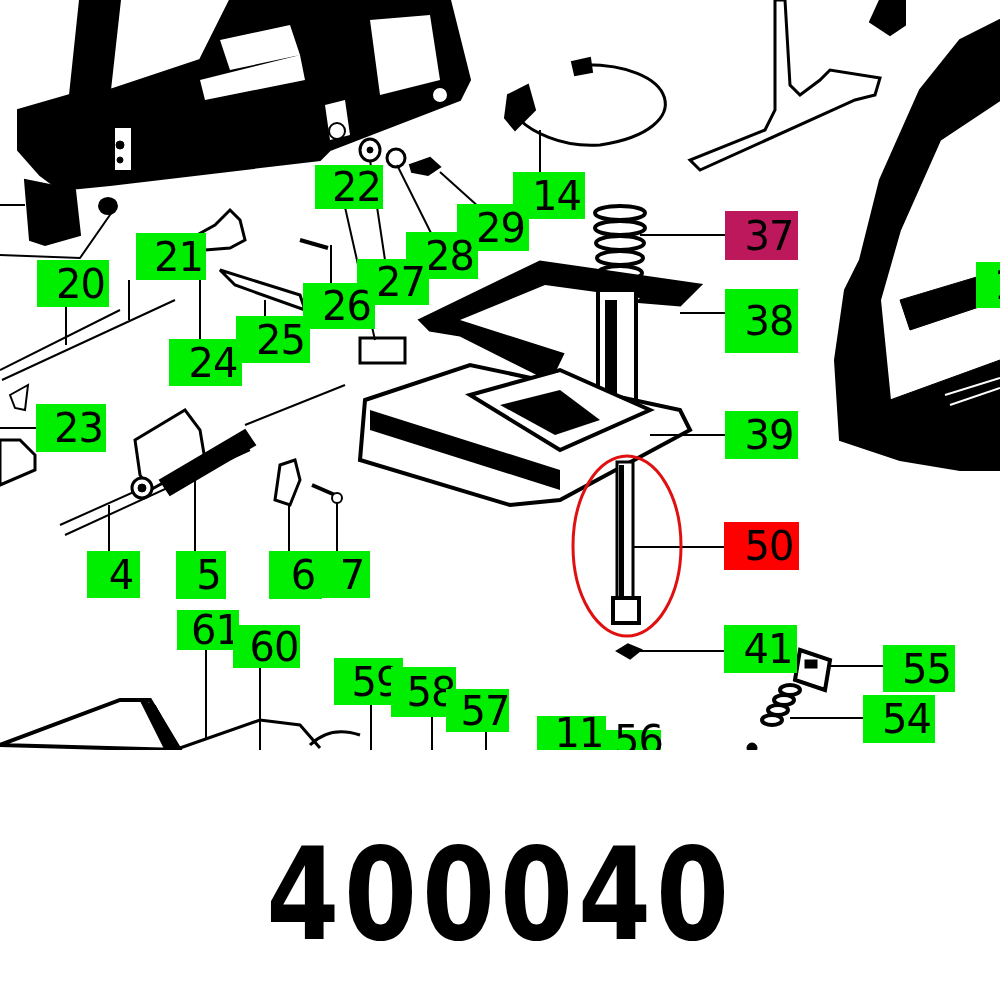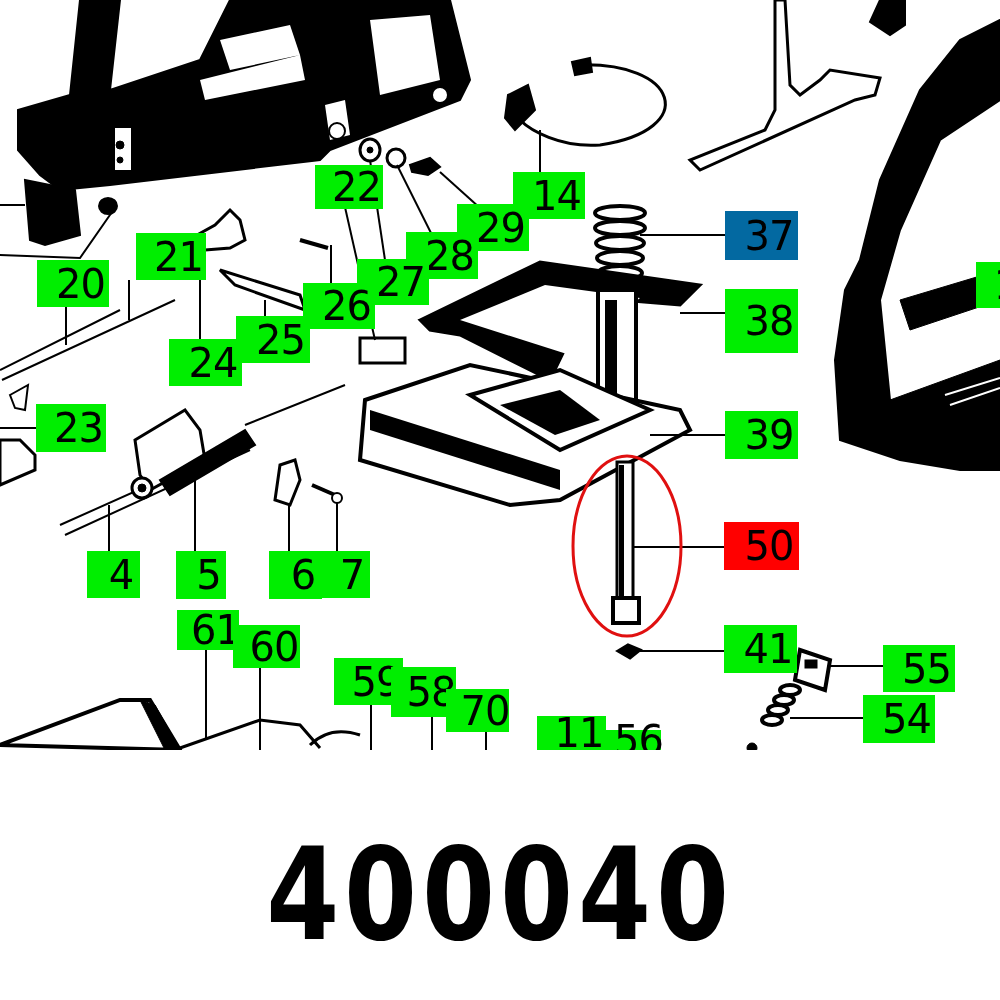--- a/index.html
+++ b/index.html
@@ -151,36 +151,36 @@
       <div class="callout" style="left: 315px; top: 165px; width: 53px; height: 44px; background: rgb(0, 238, 0);">22</div>
       <div class="callout" style="left: 513px; top: 172px; width: 57px; height: 47px; background: rgb(0, 238, 0);">14</div>
       <div class="callout" style="left: 457px; top: 204px; width: 57px; height: 47px; background: rgb(0, 238, 0);">29</div>
       <div class="callout" style="left: 406px; top: 232px; width: 57px; height: 47px; background: rgb(0, 238, 0);">28</div>
       <div class="callout" style="left: 357px; top: 259px; width: 57px; height: 46px; background: rgb(0, 238, 0);">27</div>
       <div class="callout" style="left: 99px; top: 233px; width: 55px; height: 47px; background: rgb(0, 238, 0); margin-left: 37px;">21</div>
       <div class="callout" style="left: 37px; top: 260px; width: 57px; height: 47px; background: rgb(0, 238, 0);">20</div>
       <div class="callout" style="left: 303px; top: 283px; width: 57px; height: 46px; background: rgb(0, 238, 0);">26</div>
       <div class="callout" style="left: 236px; top: 316px; width: 59px; height: 47px; background: rgb(0, 238, 0);">25</div>
       <div class="callout" style="left: 169px; top: 339px; width: 58px; height: 47px; background: rgb(0, 238, 0);">24</div>
-      <div class="callout" style="left: 725px; top: 211px; width: 58px; height: 49px; background: #0369a1;">37</div>
+      <div class="callout" style="left: 725px; top: 211px; width: 58px; height: 49px; background: #be185d;">37</div>
       <div class="callout" style="left: 725px; top: 289px; width: 58px; height: 64px; background: rgb(0, 238, 0);">38</div>
       <div class="callout" style="left: 725px; top: 411px; width: 58px; height: 48px; background: rgb(0, 238, 0);">39</div>
       <div class="callout highlight" style="left: 724px; top: 522px; width: 60px; height: 48px; background: rgb(255, 0, 0);">50</div>
       <div class="callout" style="left: 724px; top: 625px; width: 58px; height: 48px; background: rgb(0, 238, 0);">41</div>
       <div class="callout" style="left: 883px; top: 645px; width: 57px; height: 47px; background: rgb(0, 238, 0);">55</div>
       <div class="callout" style="left: 863px; top: 695px; width: 57px; height: 48px; background: rgb(0, 238, 0);">54</div>
       <div class="callout" style="left: 36px; top: 404px; width: 55px; height: 48px; background: rgb(0, 238, 0);">23</div>
       <div class="callout" style="left: 87px; top: 551px; width: 38px; height: 47px; background: rgb(0, 238, 0);">4</div>
       <div class="callout" style="left: 176px; top: 551px; width: 35px; height: 48px; background: rgb(0, 238, 0);">5</div>
       <div class="callout" style="left: 269px; top: 551px; width: 38px; height: 48px; background: rgb(0, 238, 0);">6</div>
       <div class="callout" style="left: 319px; top: 551px; width: 36px; height: 47px; background: rgb(0, 238, 0);">7</div>
       <div class="callout" style="left: 177px; top: 610px; width: 47px; height: 40px; background: rgb(0, 238, 0);">61</div>
       <div class="callout" style="left: 233px; top: 625px; width: 52px; height: 43px; background: rgb(0, 238, 0);">60</div>
       <div class="callout" style="left: 334px; top: 658px; width: 54px; height: 47px; background: rgb(0, 238, 0);">59</div>
       <div class="callout" style="left: 391px; top: 667px; width: 50px; height: 50px; background: rgb(0, 238, 0);">58</div>
-      <div class="callout" style="left: 446px; top: 689px; width: 48px; height: 43px; background: rgb(0, 238, 0);">70</div>
+      <div class="callout" style="left: 446px; top: 689px; width: 48px; height: 43px; background: rgb(0, 238, 0);">57</div>
       <div class="callout" style="left: 537px; top: 716px; width: 54px; height: 34px; background: rgb(0, 238, 0);">11</div>
       <div class="callout" style="left: 601px; top: 730px; width: 45px; height: 20px; background: rgb(0, 238, 0);">56</div>
       <div class="callout" style="left: 976px; top: 262px; width: 30px; height: 46px; background: rgb(0, 238, 0);">1</div>
     </div>
 </div>
 
 <div class="part-number">400040</div>
 
 </body></html>

